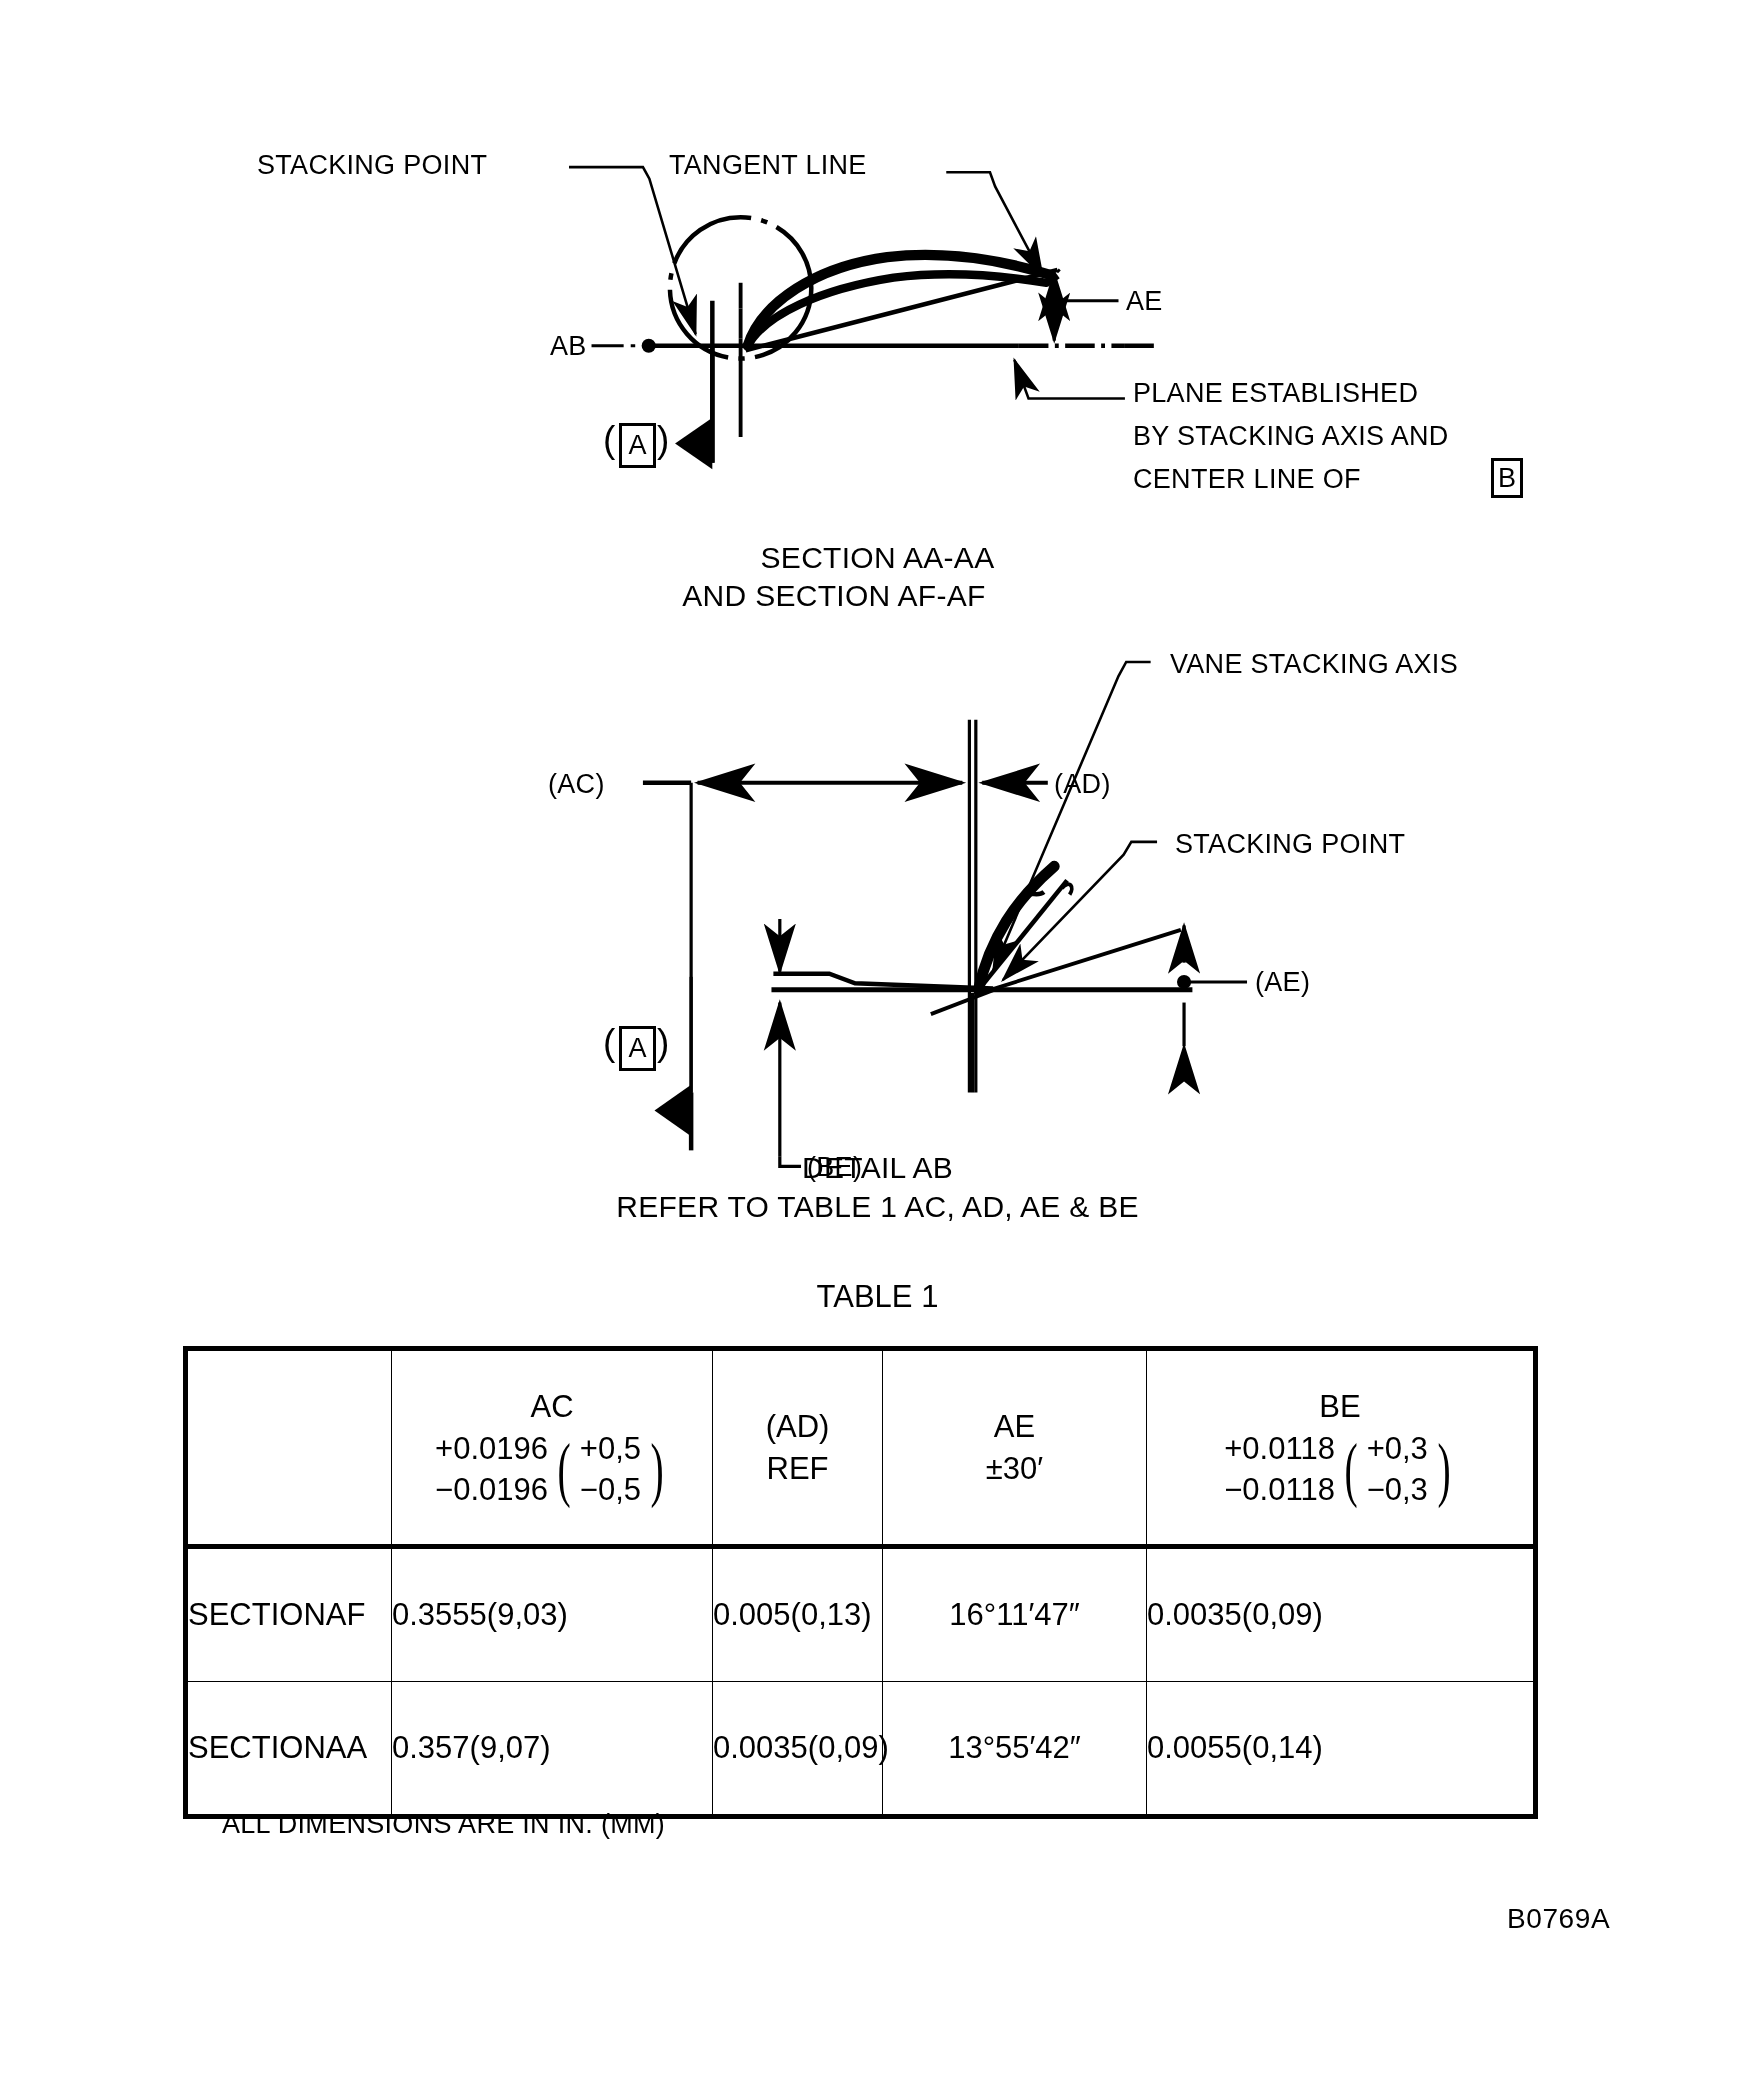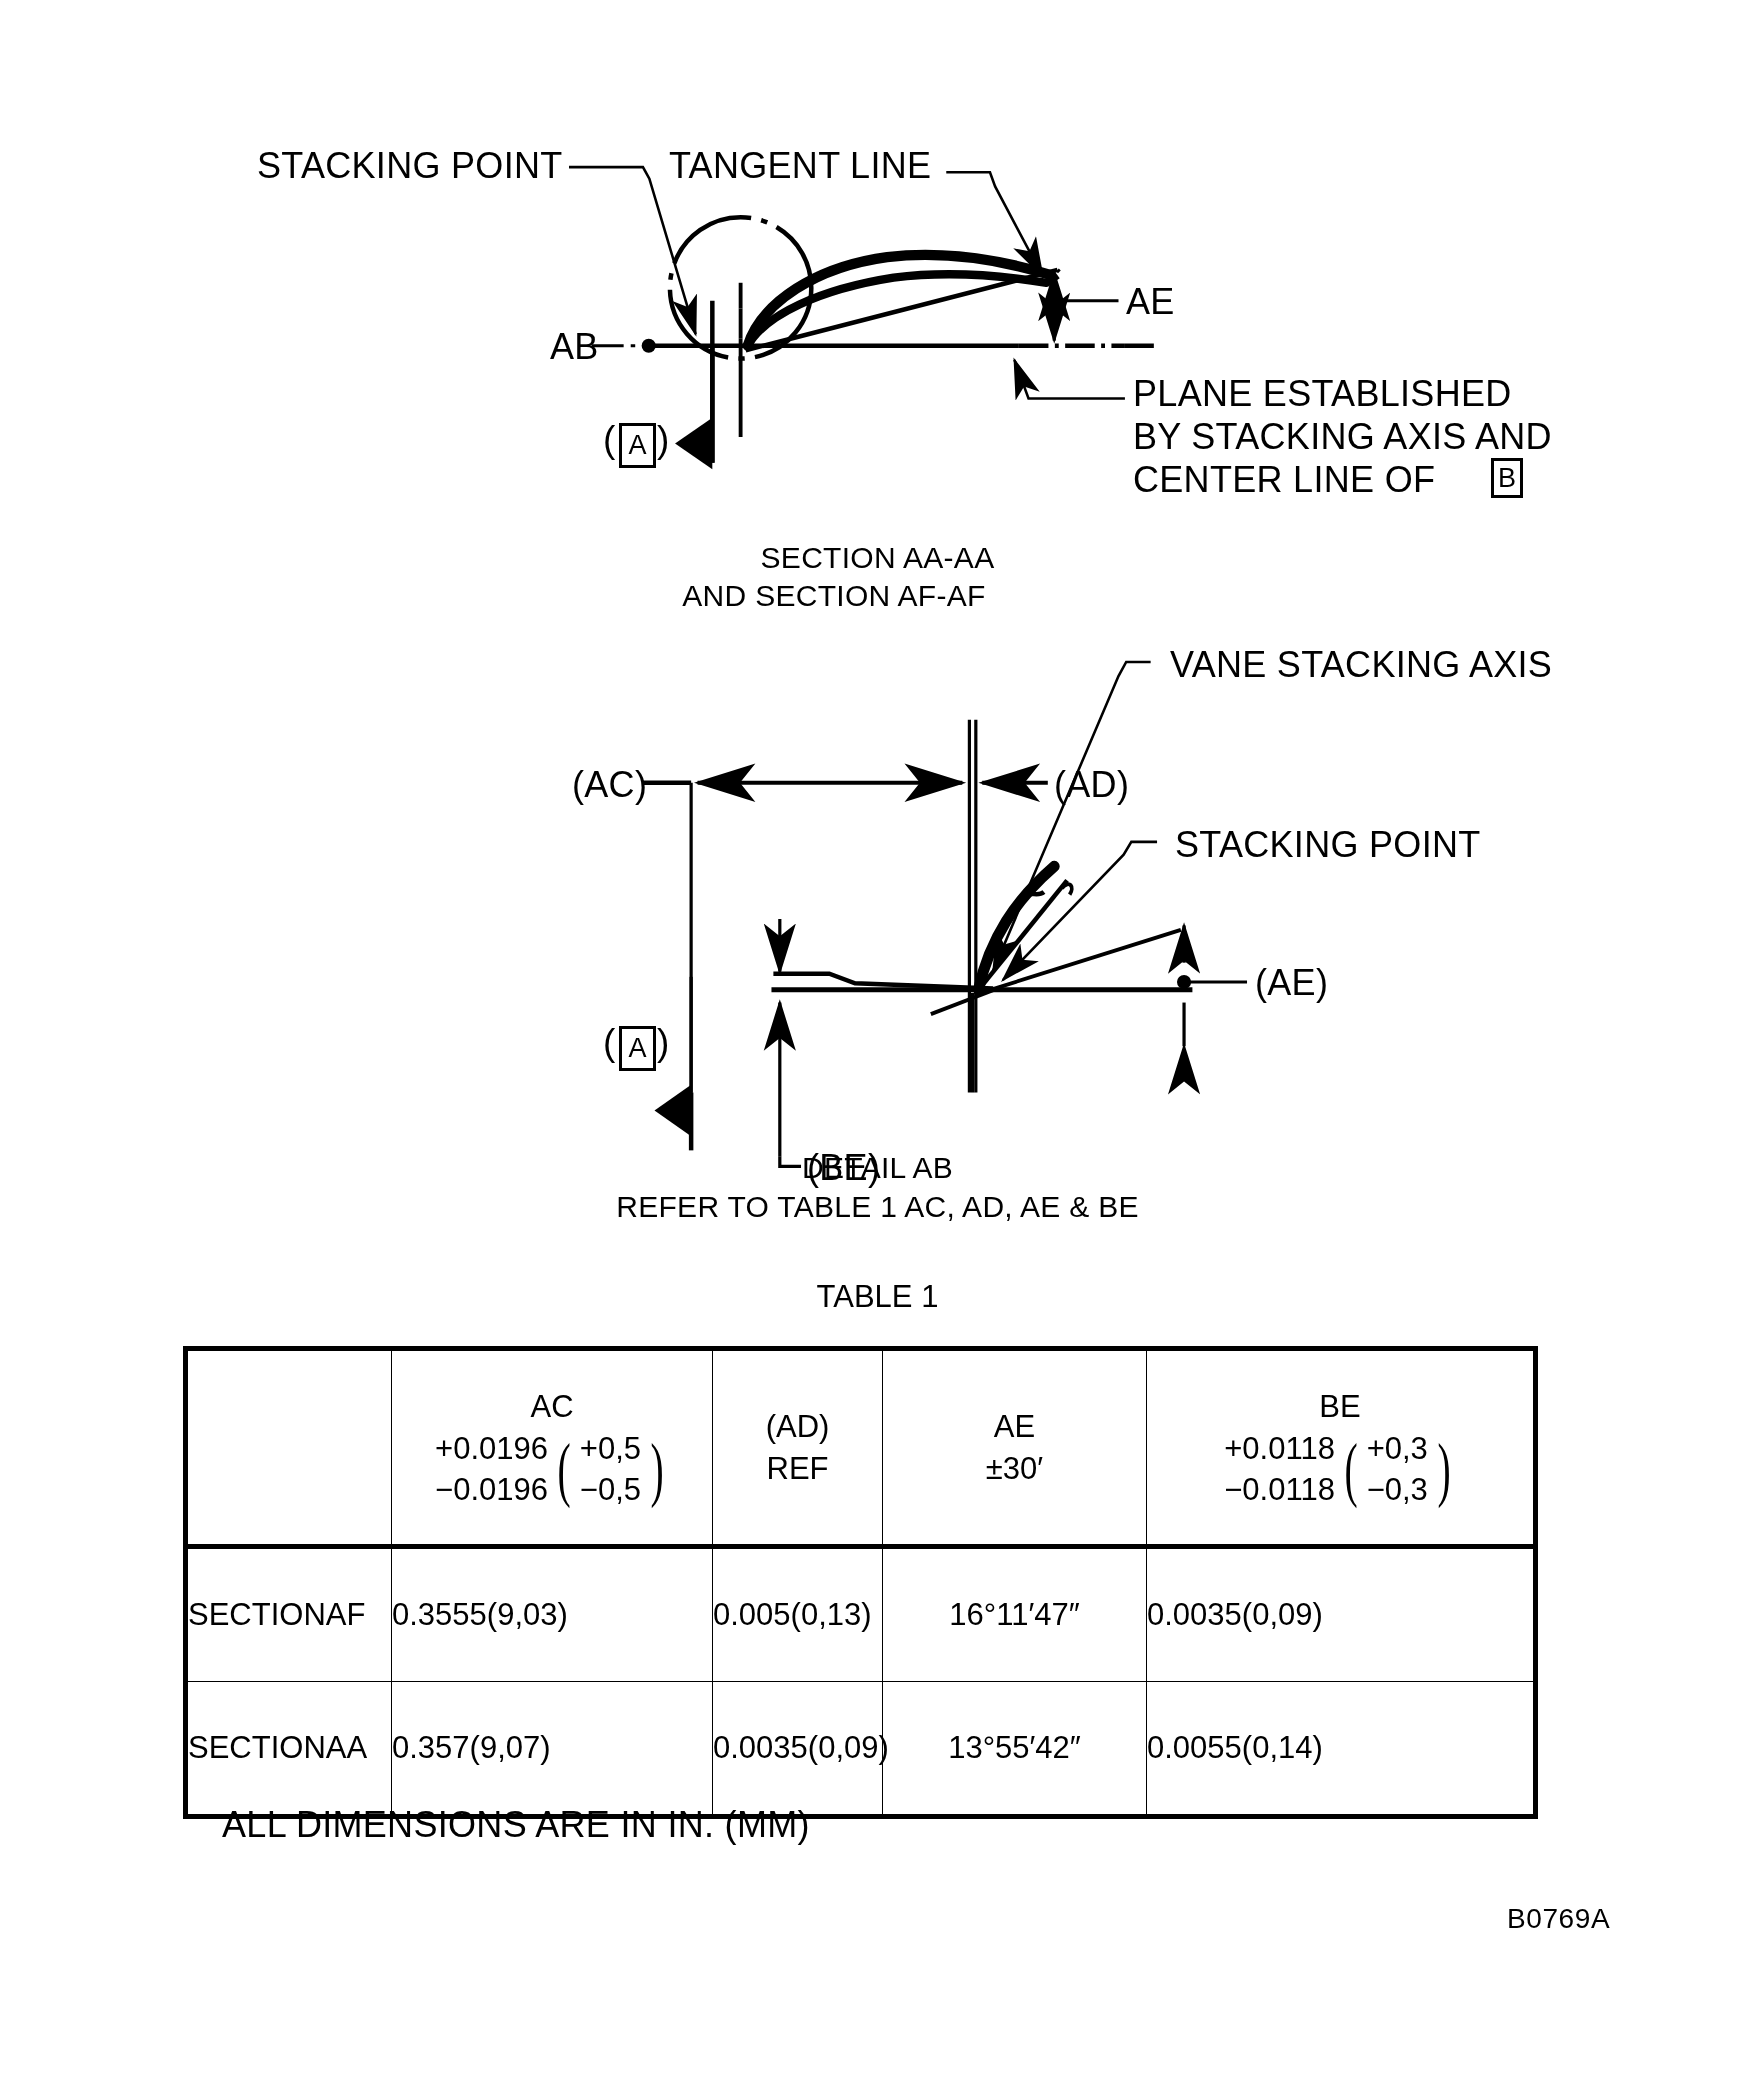--- a/index.html
+++ b/index.html
@@ -34,21 +34,21 @@
 
   .txt {
     position: absolute;
     white-space: pre;
     font-family: "Liberation Sans", sans-serif;
     color: #000;
     letter-spacing: 0.3px;
   }
 
   
-  .lbl        { font-size: 36px; line-height: 37px; }
+  .lbl        { font-size: 27px; line-height: 37px; }
   .caption    { font-size: 30px; line-height: 39px; text-align: center; margin-top: 12px; }
   .code       { font-size: 28px; letter-spacing: 0.6px; }
 
   
   .datum-box {
     position: absolute;
     display: flex;
     align-items: center;
     justify-content: center;
     border: 3.2px solid #000;
@@ -265,21 +265,21 @@
   </div>
   <div class="paren" style="left:657px; top:421px;">)</div>
 
   <div class="txt caption" style="left:0px; top:526px; width:1755px;">SECTION AA-AA</div>
   <div class="txt caption" style="left:0px; top:564px; width:1668px;">AND SECTION AF-AF</div>
 
   <div class="txt lbl" style="left:1170px; top:646px;">VANE STACKING AXIS</div>
 
   <div class="txt lbl" style="left:1175px; top:826px;">STACKING POINT</div>
 
-  <div class="txt lbl" style="left:572px; top:766px;">(AC)</div>
+  <div class="txt lbl" style="left:548px; top:766px;">(AC)</div>
 
   <div class="txt lbl" style="left:1054px; top:766px;">(AD)</div>
 
   <div class="txt lbl" style="left:1255px; top:964px;">(AE)</div>
 
   <div class="txt lbl" style="left:807px; top:1149px;">(BE)</div>
 
   <div class="paren" style="left:603px; top:1024px;">(</div>
   <div class="datum-box" style="left:619px; top:1026px; width:37px; height:45px;">
     <span>A</span>

